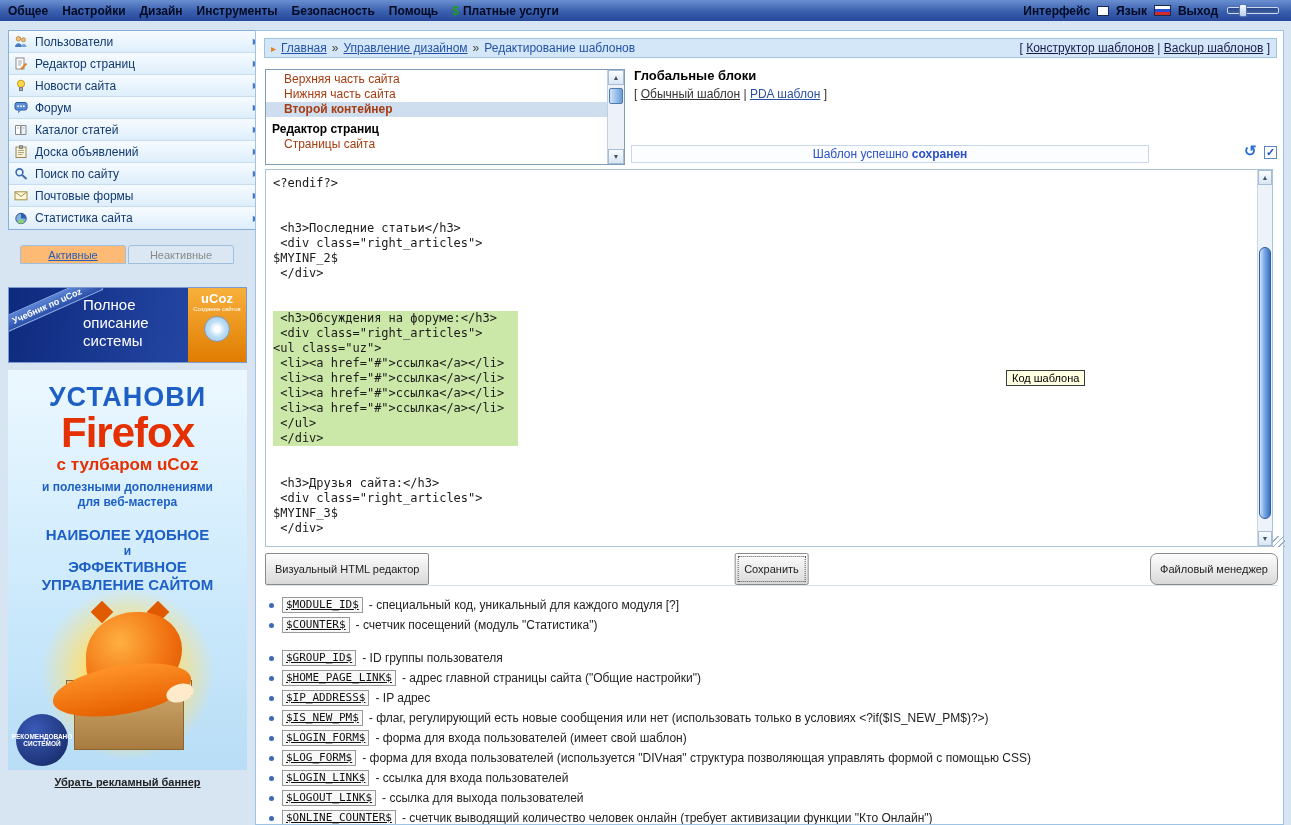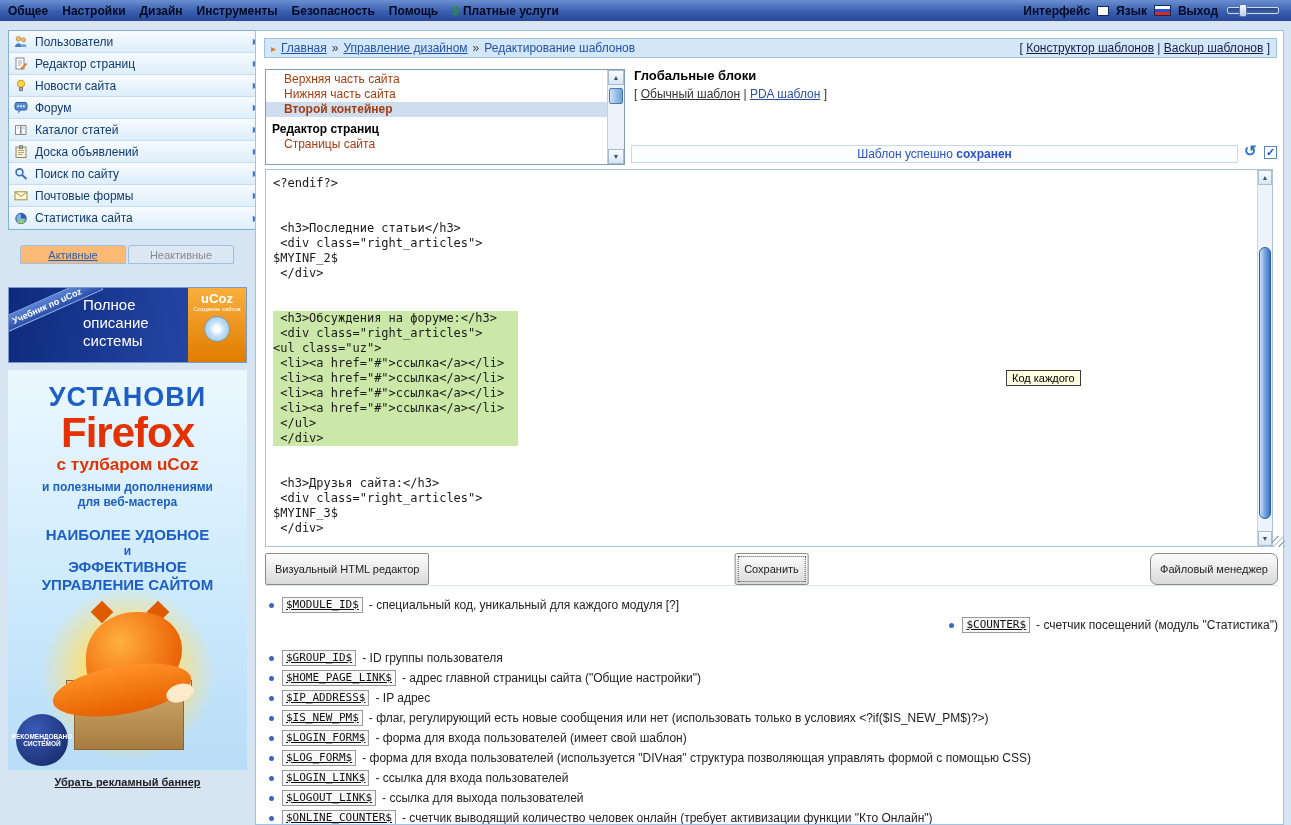--- a/index.html
+++ b/index.html
@@ -111,21 +111,21 @@
   .sc-btn.up { top:0; } .sc-btn.down { bottom:0; }
   .tpl-thumb { position:absolute; left:1px; right:1px; top:18px; height:16px; border:1px solid #4a7ab0;
     border-radius:2px; background:linear-gradient(90deg,#cfe3fa,#6a9fd8); cursor:pointer; }
 
   .gblocks { position:absolute; left:378px; top:37px; }
   .gb-title { font-size:13px; font-weight:bold; color:#000; }
   .gb-links { margin-top:4px; color:#333; }
   .gb-normal { color:#333; text-decoration:underline; cursor:pointer; }
   .gb-pda { color:#2a50a0; text-decoration:underline; cursor:pointer; }
 
-  .status-box { position:absolute; left:375px; top:114px; width:607px; height:18px;
+  .status-box { position:absolute; left:375px; top:114px; width:518px; height:18px;
     background:#fbfdff; border:1px solid #c6d8ea; text-align:center; line-height:16px;
     color:#2a50c8; font-size:12px; }
   .status-box b { color:#2a50c8; }
   .refresh { position:absolute; left:988px; top:111px; color:#2a6fd4; font-size:15px; font-weight:bold; cursor:pointer; }
   .checkbox { position:absolute; left:1008px; top:115px; width:13px; height:13px; background:#fff;
     border:1px solid #5a87c0; font-size:11px; line-height:11px; text-align:center; color:#1f4fd0; font-weight:bold; cursor:pointer; }
 
   .editor { position:absolute; left:9px; top:138px; width:1008px; height:378px;
     border:1px solid #aac4dc; background:#fff; }
   .editor pre { margin:0; padding:6px 0 0 7px; white-space:pre; font-family:"DejaVu Sans Mono", monospace;
@@ -143,21 +143,21 @@
   .btn { position:absolute; height:32px; font-size:11px; font-family:inherit; color:#222;
     background:linear-gradient(180deg,#fdfdfd,#d9d9d9); border:1px solid #8a8a8a; border-radius:2px;
     padding:0 9px; cursor:pointer; }
   .btn.visual { left:0; }
   .btn.save { left:50%; transform:translateX(-50%); outline:1px dotted #555; outline-offset:-4px; }
   .btn.files { right:0;border-radius:7px; }
 
   .vars { position:absolute; left:9px; top:554px; width:1013px; bottom:0; overflow:hidden;
     border-top:1px solid #d8e4ee; padding-top:9px; }
   .var-row { height:20px; display:flex; align-items:center; white-space:nowrap; }
-  .var-row.gap { margin-bottom:13px;justify-content:flex-end; }
+  .var-row.gap { margin-bottom:13px; }
   .var-bullet { width:5px; height:5px; border-radius:50%; background:#3a6ab8; margin:0 8px 0 4px; flex:none; }
   .var-chip { font-family:"DejaVu Sans Mono", monospace; font-size:11px; border:1px solid #999; background:#f8f8f8;
     padding:0 3px; line-height:14px; text-decoration:underline; color:#111; margin-right:6px; cursor:pointer; }
   .var-desc { overflow:hidden; }
 </style>
 </head>
 <body>
 
 <div class="topbar">
   <div id="topMenu" style="display:flex;">
@@ -401,21 +401,21 @@
  &lt;li&gt;&lt;a href="#"&gt;ссылка&lt;/a&gt;&lt;/li&gt;
  &lt;/ul&gt;
  &lt;/div&gt;</span><span>
 
 
  &lt;h3&gt;Друзья сайта:&lt;/h3&gt;
  &lt;div class="right_articles"&gt;
 $MYINF_3$
  &lt;/div&gt;
 </span></pre>
-    <div class="tooltip">Код каждого</div>
+    <div class="tooltip">Код шаблона</div>
     <div class="ed-scroll">
       <div class="sc-btn up">▲</div>
       <div class="ed-thumb"></div>
       <div class="sc-btn down">▼</div>
     </div>
   </div>
   <div class="grip"></div>
 
   <div class="btnrow">
     <button class="btn visual">Визуальный HTML редактор</button>

